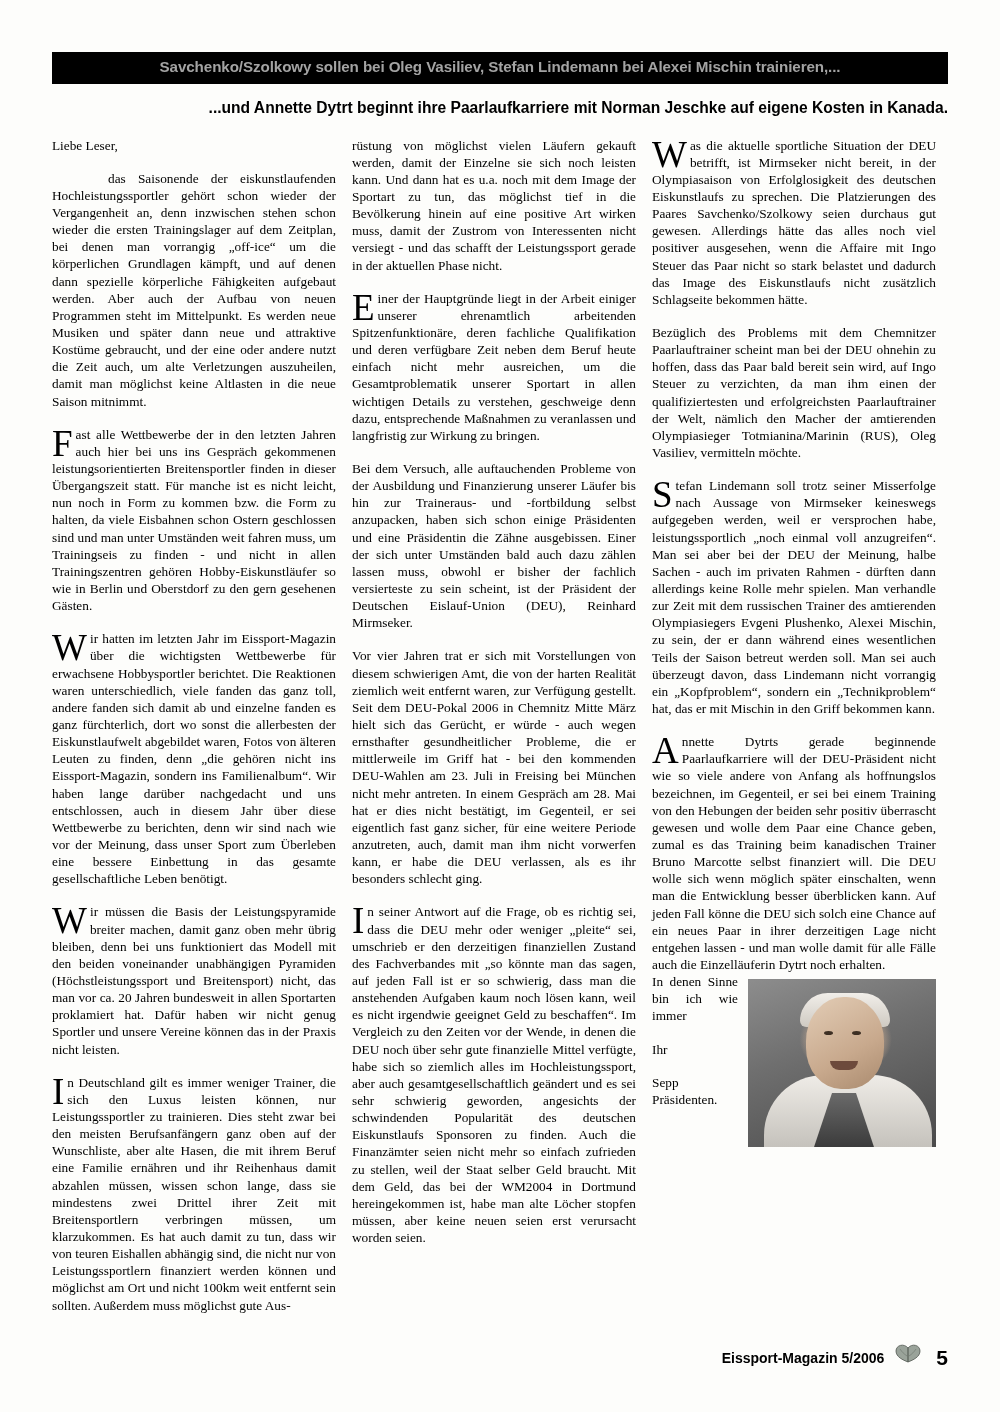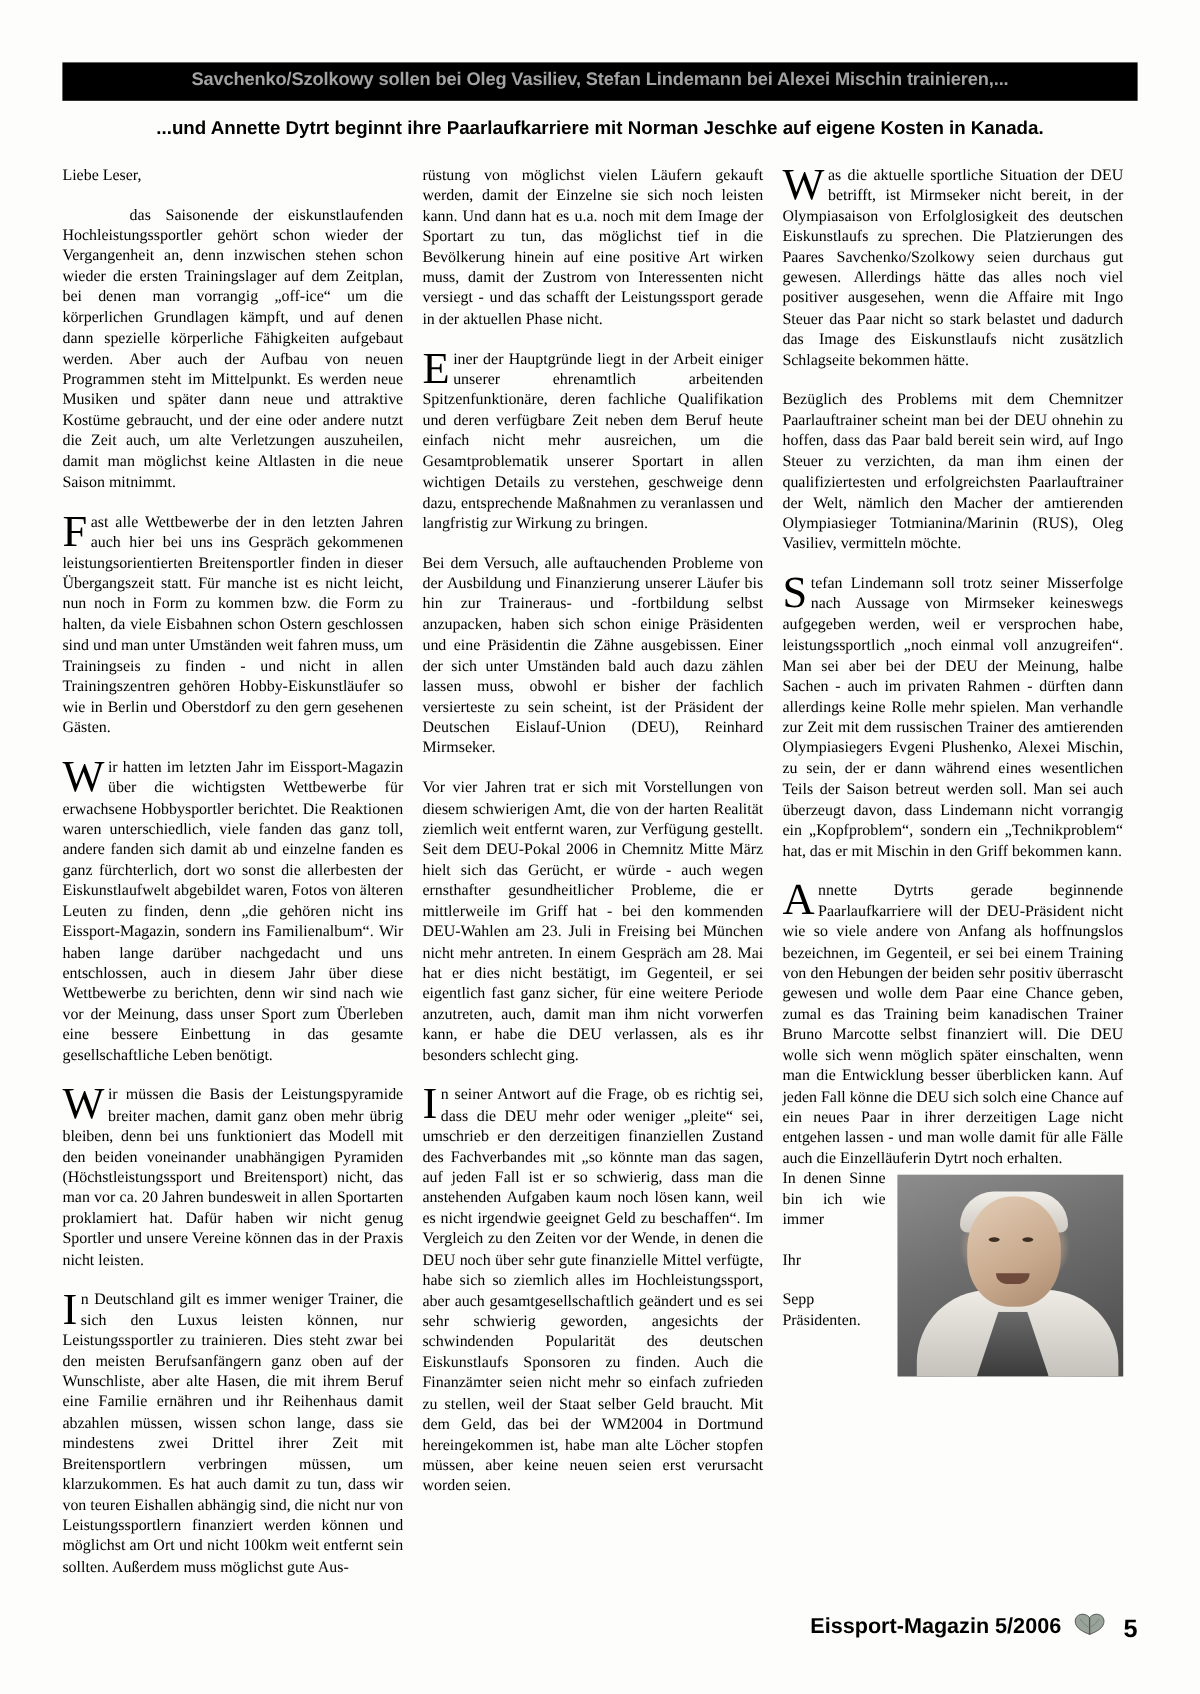--- a/index.html
+++ b/index.html
@@ -32,21 +32,21 @@
     font-size: 15.2px;
     letter-spacing: -0.1px;
     text-align: center;
     padding: 7px 6px 8px 6px;
     line-height: 1.1;
   }
   .subbanner {
     font-family: "Liberation Sans", sans-serif;
     font-weight: bold;
     font-size: 15.6px;
-    text-align: center;
+    text-align: right;
     margin-top: 15px;
     color: #000;
     line-height: 1.15;
   }
   
   .columns {
     margin-top: 20px;
     display: flex;
     gap: 16px;
     height: 1190px;
@@ -150,21 +150,21 @@
     right: 0;
     bottom: -4px;
     display: flex;
     align-items: flex-end;
     justify-content: flex-end;
     gap: 10px;
   }
   .footer-title {
     font-family: "Liberation Sans", sans-serif;
     font-weight: bold;
-    font-size: 18px;
+    font-size: 14px;
   }
   .footer-logo {
     width: 28px;
     height: 22px;
     position: relative;
   }
   .footer-logo svg { display: block; }
   .footer-page {
     font-family: "Liberation Sans", sans-serif;
     font-weight: bold;

